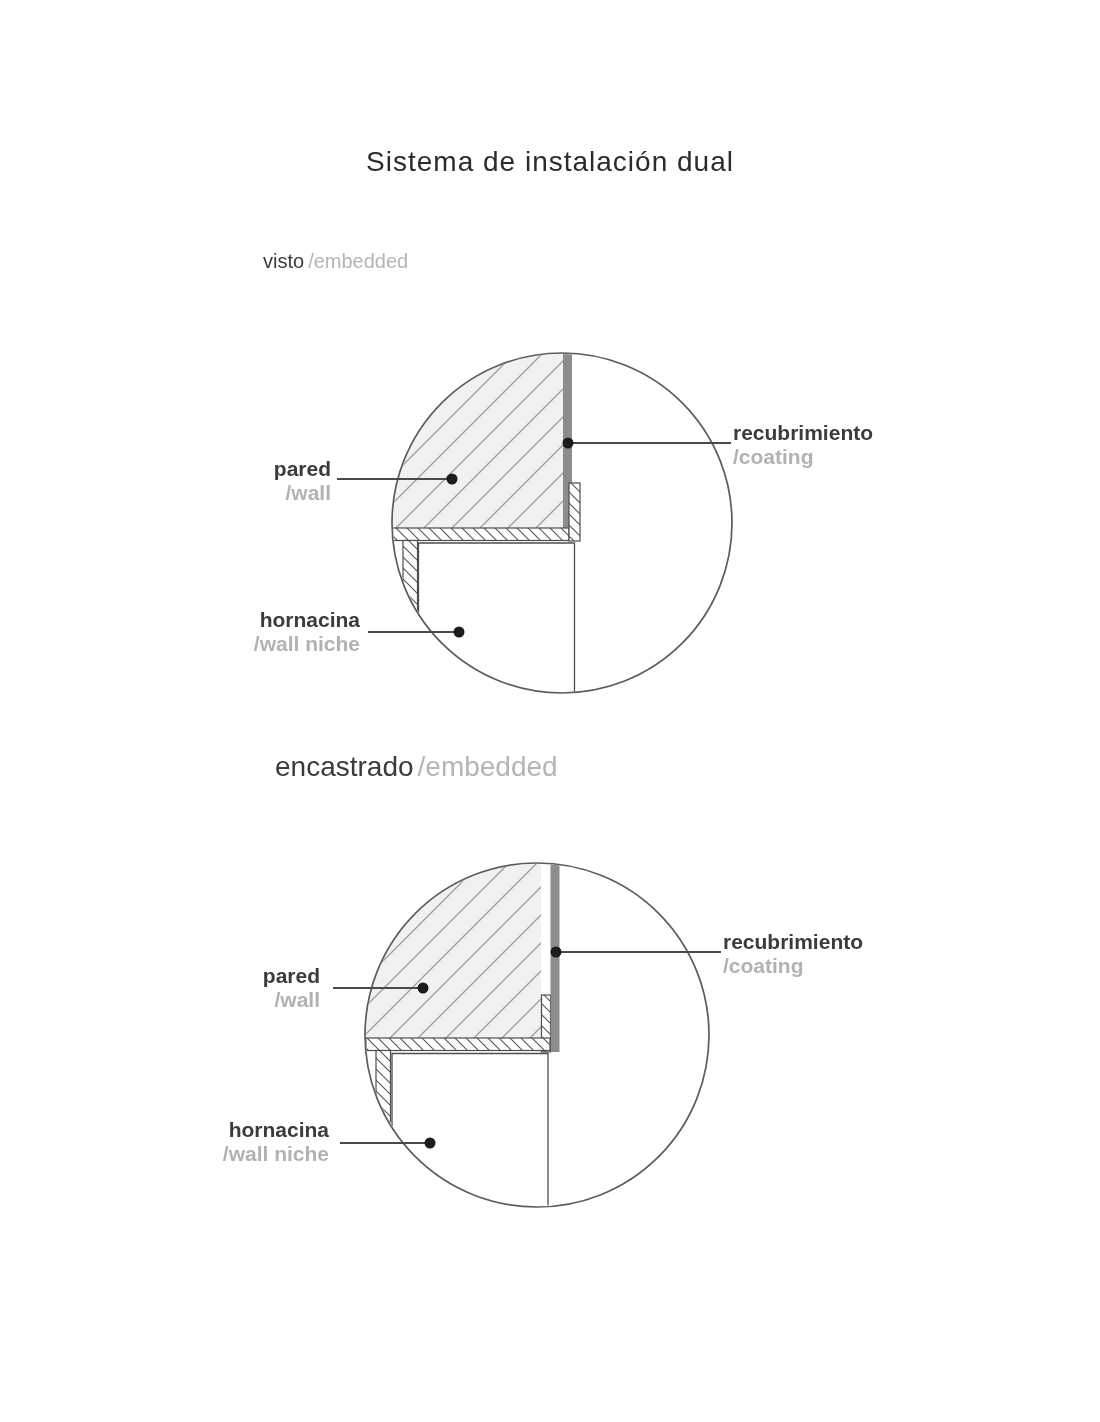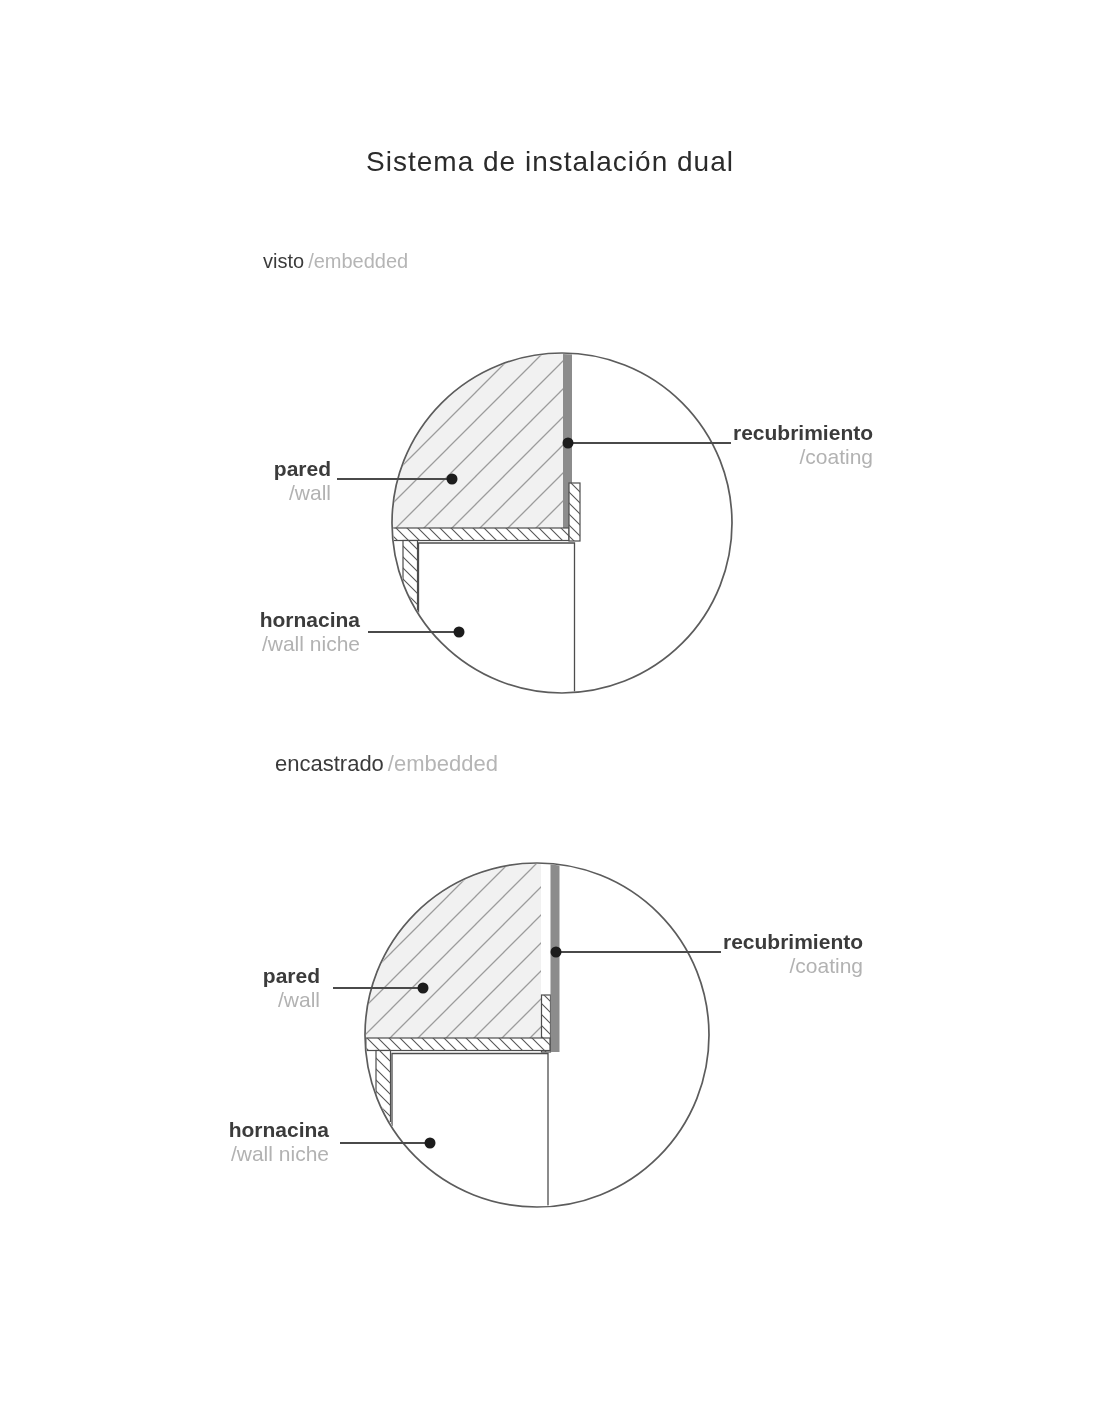--- a/index.html
+++ b/index.html
@@ -30,38 +30,37 @@
   .section-heading .primary{
     font-weight:400;
     color:#3b3b3b;
   }
   .section-heading .secondary{
     font-weight:400;
     color:#b5b5b5;
     margin-left:4px;
   }
   #heading-visto{ left:263px; top:250px; font-size:20px; }
-  #heading-encastrado{ left:275px; top:751px; font-size:22px;text-align:right; }
+  #heading-encastrado{ left:275px; top:751px; font-size:28px;text-align:right; }
 
   .part-label{
     position:absolute;
     font-size:21px;
     line-height:24px;
     white-space:nowrap;
   }
   .part-label .primary{
     display:block;
     font-weight:700;
     color:#3b3b3b;
   }
   .part-label .secondary{
     display:block;
-    font-weight:400;
+    font-weight:700;
     color:#b2b2b2;
-    text-align:right;
   }
   .label-right{ text-align:right; }
   .label-left{ text-align:left; }
 
   #label-pared-1{ right:769px; top:457px; }          
   #label-recubrimiento-1{ left:733px; top:421px; }
   #label-hornacina-1{ right:740px; top:608px; }      
   #label-pared-2{ right:780px; top:964px; }          
   #label-recubrimiento-2{ left:723px; top:930px; }
   #label-hornacina-2{ right:771px; top:1118px; }     

